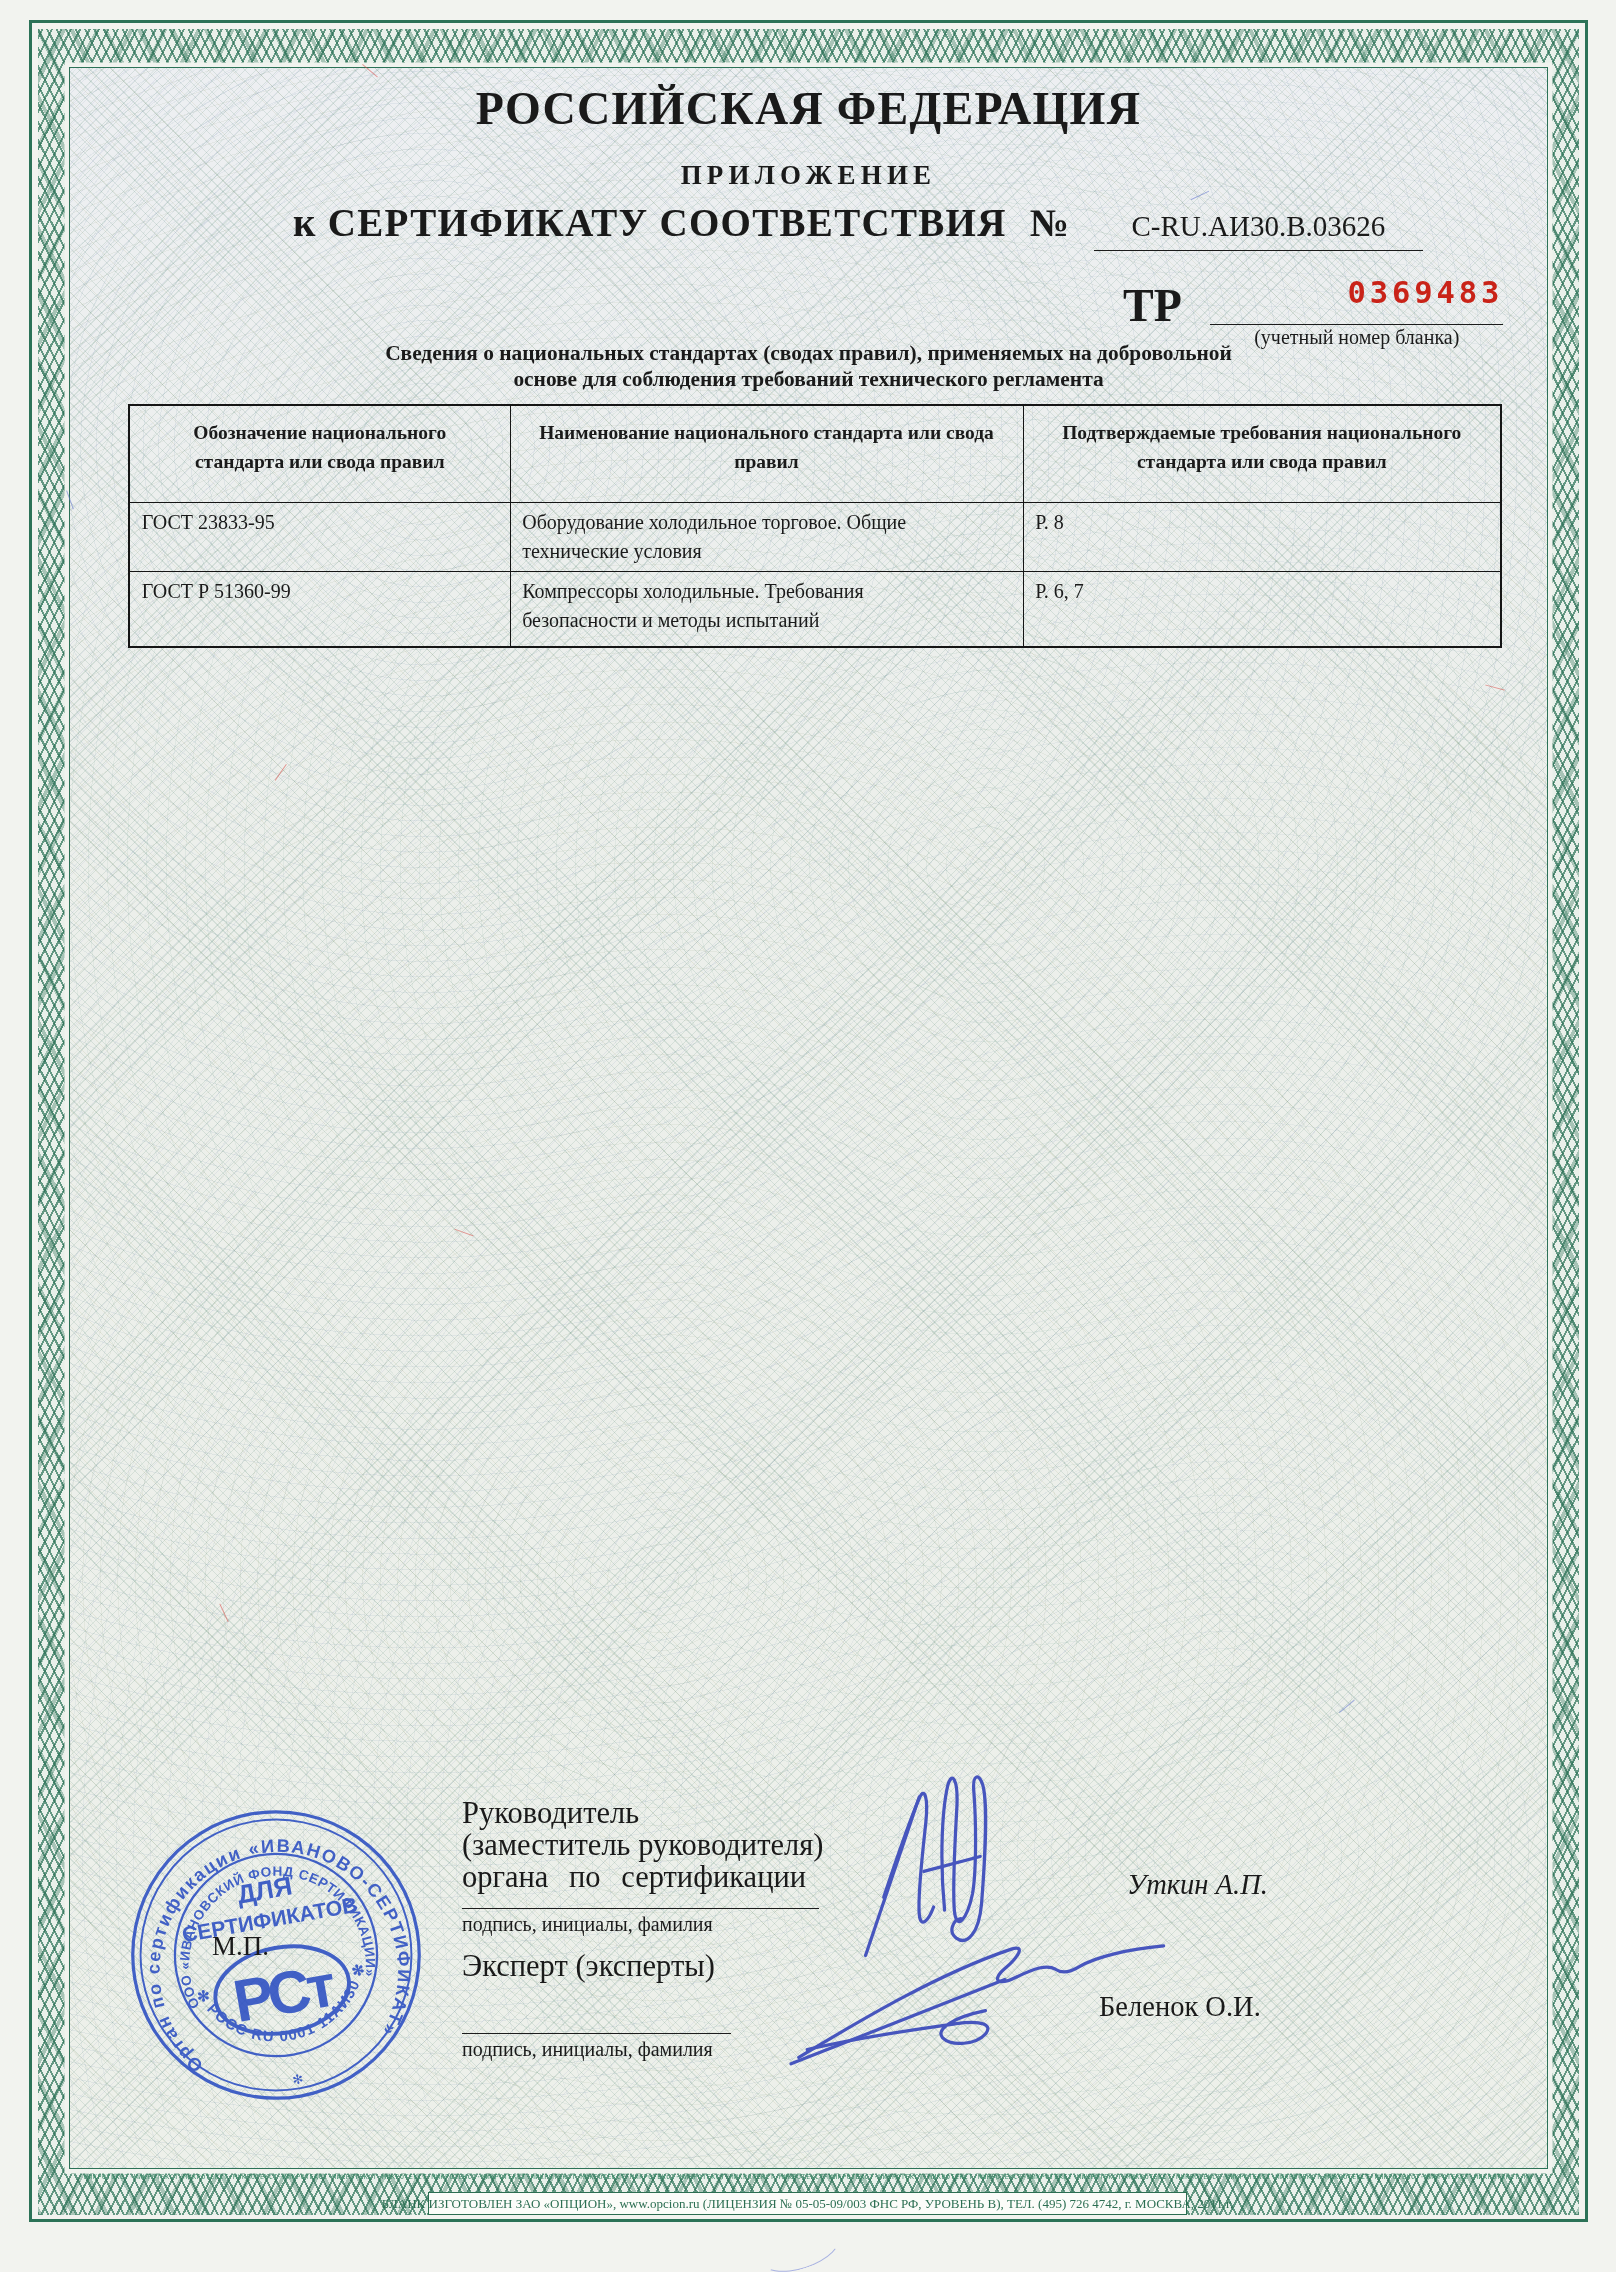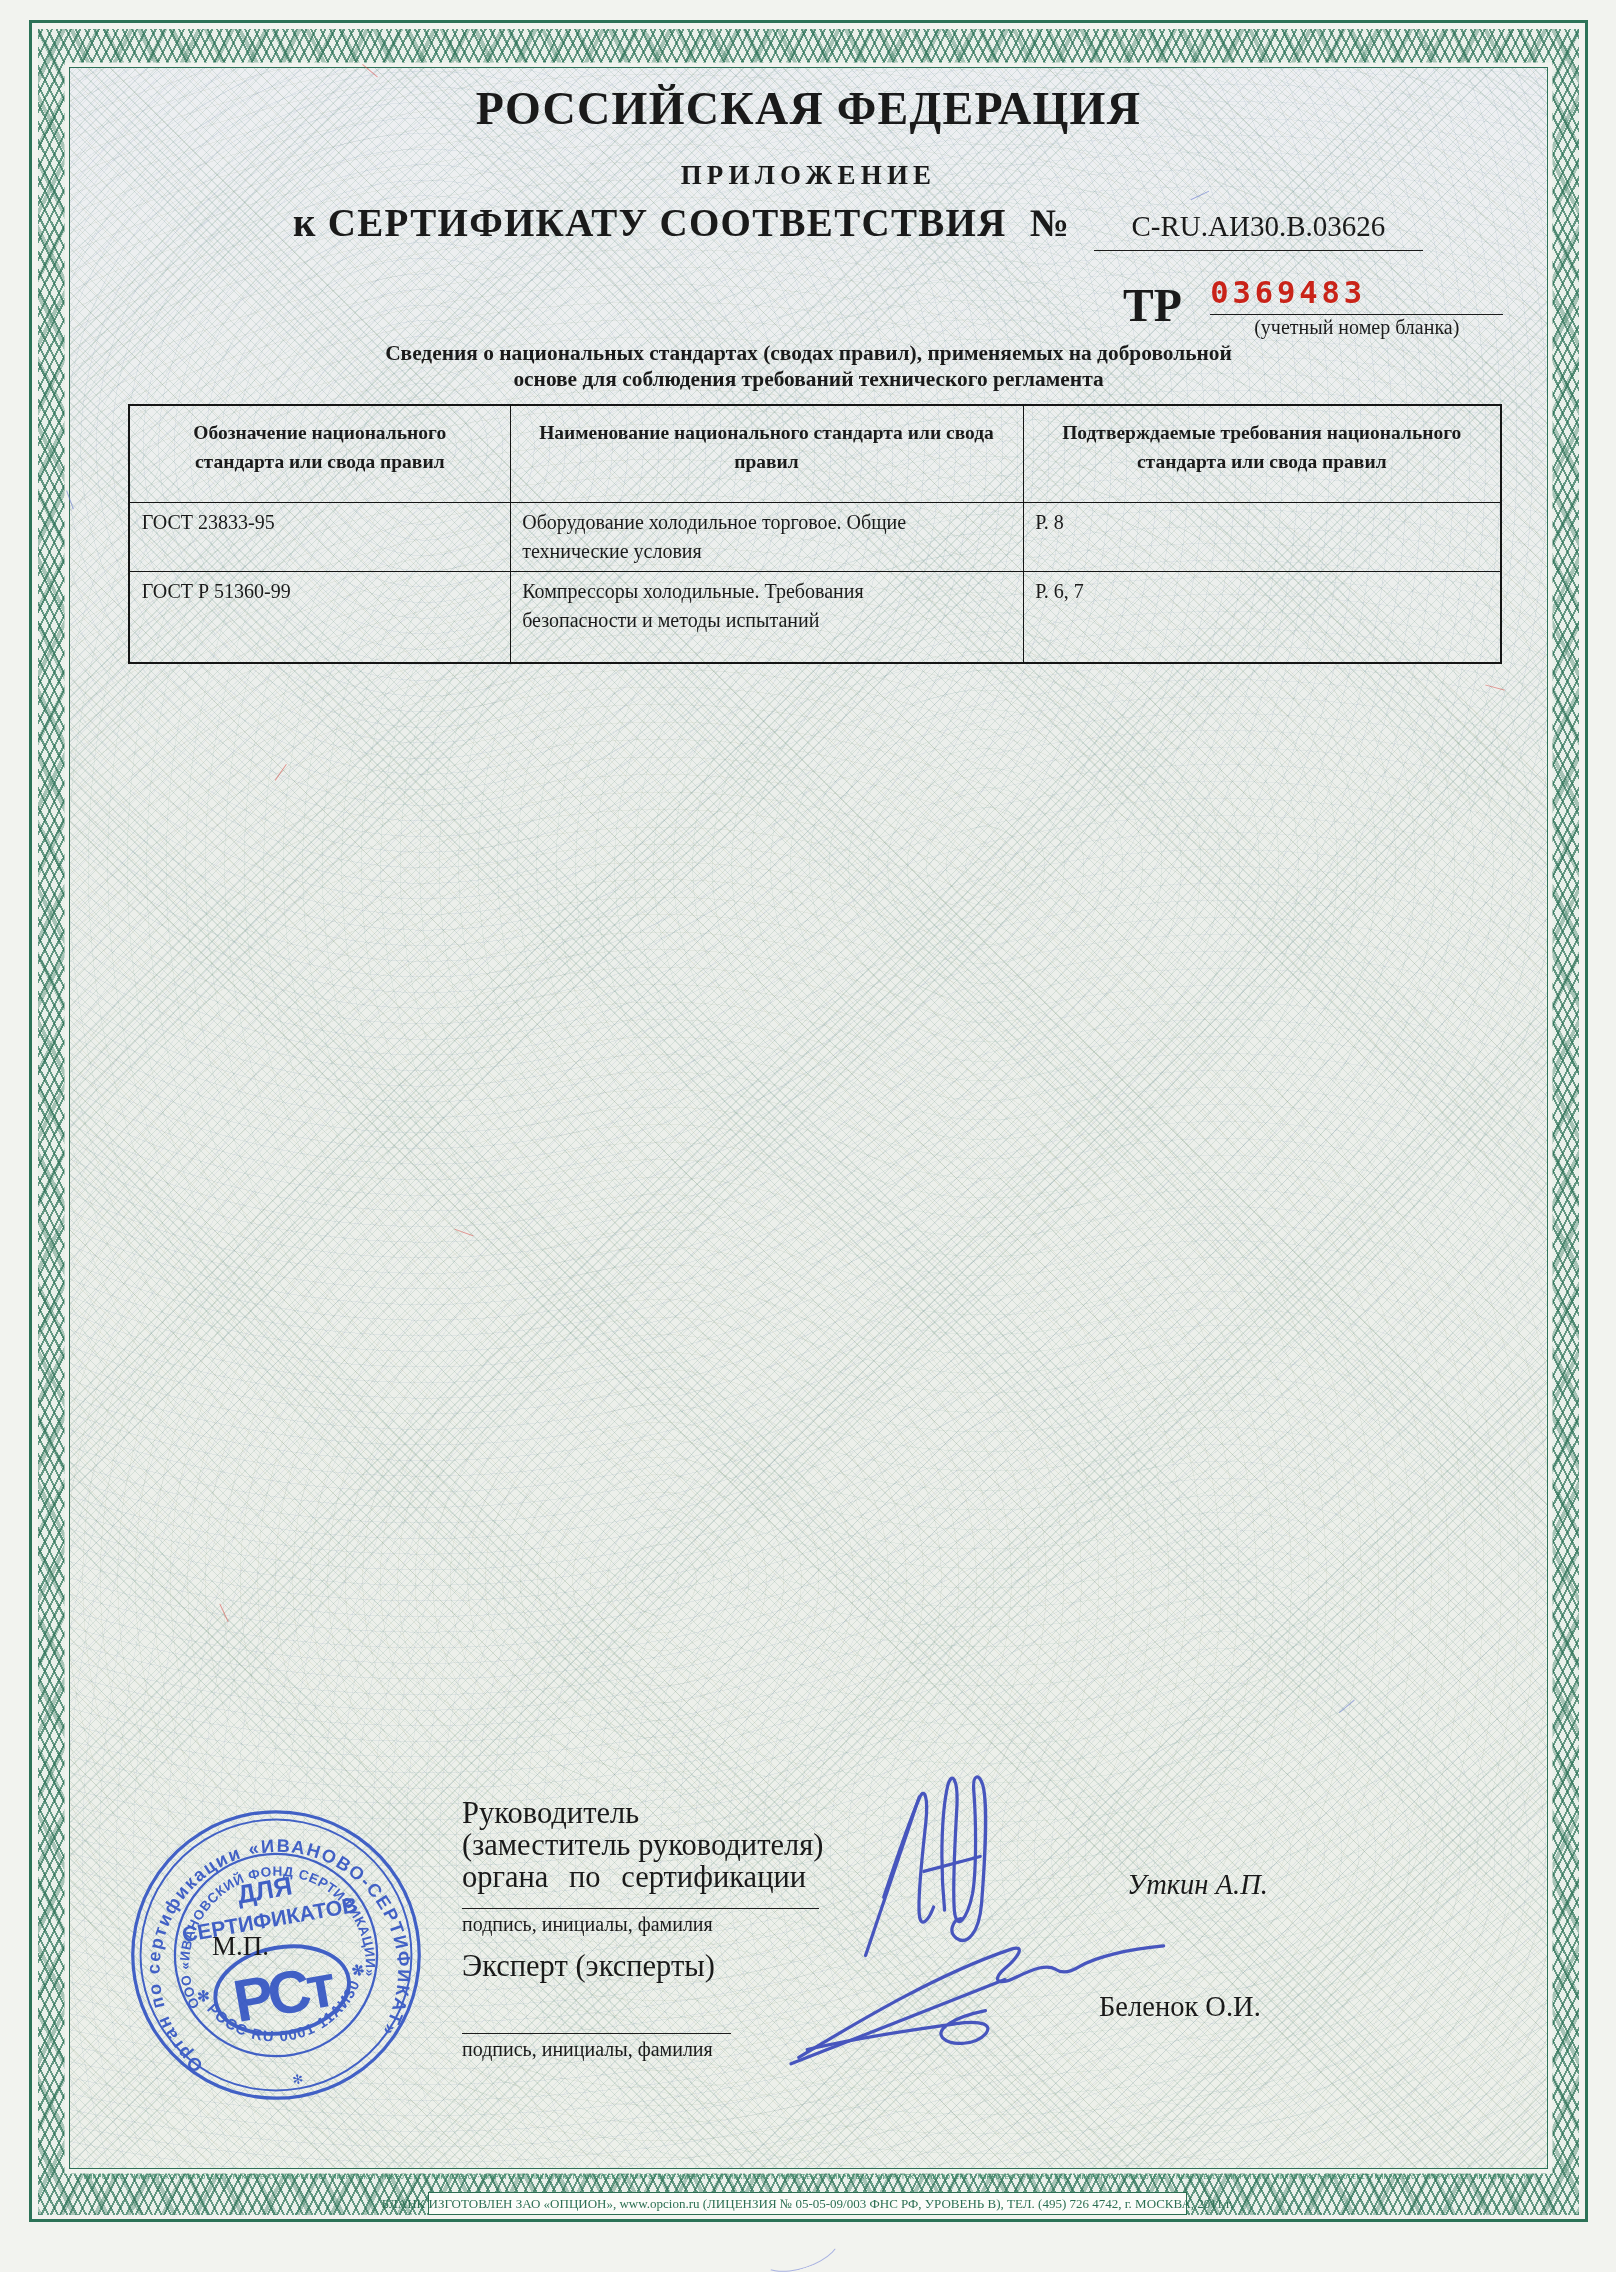--- a/index.html
+++ b/index.html
@@ -51,44 +51,44 @@
   .num-sign{font-size:39px; font-weight:bold; margin-left:23px;}
   .cert-line{
     margin-left:25px; width:329px; text-align:center;
     border-bottom:1.9px solid #1b1b1b; padding-bottom:7px; font-size:29px;
   }
   .cert-kind{top:250px; left:293px; width:992px; text-align:center; font-size:21.4px; font-weight:bold;}
   .tr-row{left:1123px; top:275px; display:flex;}
   .tr-label{font-size:46px; font-weight:bold; margin-top:3.9px;}
   .tr-box{margin-left:28.5px; width:293px;}
   .tr-number{
-    text-align:left; font-family:"DejaVu Sans Mono",monospace; font-weight:bold;
+    text-align:right; font-family:"DejaVu Sans Mono",monospace; font-weight:bold;
     font-size:30.5px; letter-spacing:3.9px; color:#c92318;
-    border-bottom:1.9px solid #1b1b1b; padding-bottom:4px;
+    border-bottom:1.9px solid #1b1b1b; padding-bottom:14px;
   }
   .tr-caption{text-align:center; font-size:20px; margin-top:1.3px;}
   .intro{top:340px; font-size:21.4px; font-weight:bold; line-height:26px;}
   
   table.std{
     position:absolute; left:128px; top:404px; width:1372px;
     border-collapse:collapse; table-layout:fixed;
   }
   table.std, table.std th, table.std td{border:1.9px solid #151515;}
   table.std{border-width:2.6px;}
   table.std th{
     font-size:19.5px; font-weight:bold; line-height:28.5px;
     padding:13px 17px 0 17px; vertical-align:top; text-align:center; height:97px;
     box-sizing:border-box;
   }
   table.std td{
     font-size:20px; line-height:29px; padding:5.2px 10.4px 0 11.7px;
     vertical-align:top; text-align:left; box-sizing:border-box;
     white-space:pre-line;
   }
-  tr.r1 td{height:69px;} tr.r2 td{height:92px;}
+  tr.r1 td{height:69px;} tr.r2 td{height:76px;}
   
   .role{left:462px; font-size:30.5px; line-height:32px;}
   .role-justify{word-spacing:13px;}
   .sig-underline{left:462px; border-top:1.9px solid #1d1d1d; height:0;}
   .sig-caption{left:462px; font-size:20px;}
   .sig-name{font-size:28.5px;}
   .mp{left:212px; top:1931px; font-size:27px;}
   
   .microtext{
     position:absolute; left:84px; right:84px; top:2173px; height:9px;

